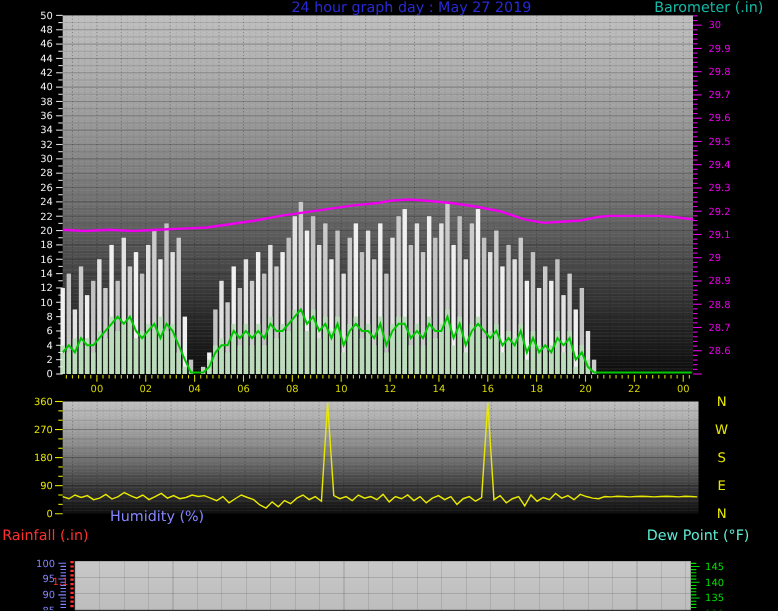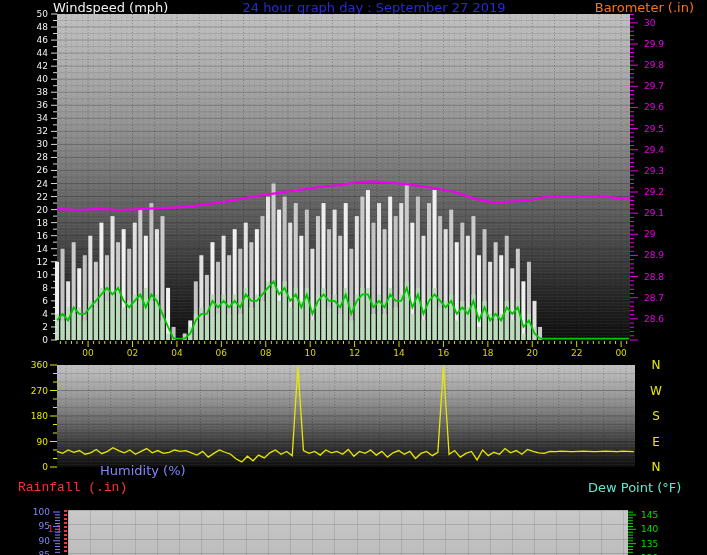--- a/index.html
+++ b/index.html
@@ -17,23 +17,22 @@
        linear-gradient(180deg,#c8c8c8 0%,#b9b9b9 20%,#9d9d9d 55%,#6f6f6f 100%);}
   svg{position:absolute;left:0;top:0;overflow:visible;}
   #axes-svg{left:0;top:0;pointer-events:none;}
   .dith{position:absolute;inset:0;background:repeating-linear-gradient(180deg,rgba(255,255,255,0.05) 0 1px,transparent 1px 3px);}
 </style>
 </head>
 <body>
 
 <div class="screen">
 
-  <span class="lbl" style="left:53px;top:0;color:#f2f2f2;">Windspeed (mph)</span>
-  <span class="lbl" style="left:374px;top:0;transform:translateX(-50%);color:#2a2ad8;">24 hour graph day : September 27 2019</span>
-  <span class="lbl" style="right:13px;top:0;color:#f97316;">Barometer (.in)</span>
+  <span class="lbl" style="left:374px;top:0;transform:translateX(-50%);color:#2a2ad8;">24 hour graph day : May 27 2019</span>
+  <span class="lbl" style="right:13px;top:0;color:#14b8a6;">Barometer (.in)</span>
 
   <div id="main-plot" class="plotbg grad">
     <div class="dith"></div>
     <svg id="main-svg" width="573" height="326">
         <line x1="0" x2="573" y1="319.48" y2="319.48" stroke="#000" stroke-opacity="0.1"></line>
         <line x1="0" x2="573" y1="312.96" y2="312.96" stroke="#000" stroke-opacity="0.22"></line>
         <line x1="0" x2="573" y1="306.44" y2="306.44" stroke="#000" stroke-opacity="0.1"></line>
         <line x1="0" x2="573" y1="299.92" y2="299.92" stroke="#000" stroke-opacity="0.22"></line>
         <line x1="0" x2="573" y1="293.4" y2="293.4" stroke="#000" stroke-opacity="0.1"></line>
         <line x1="0" x2="573" y1="286.88" y2="286.88" stroke="#000" stroke-opacity="0.22"></line>
@@ -473,21 +472,21 @@
         <line x1="552.2364341085271" x2="552.2364341085271" y1="0" y2="102" stroke="#000" stroke-opacity="0.1" stroke-dasharray="1,2"></line>
         <line x1="557.8372093023256" x2="557.8372093023256" y1="0" y2="102" stroke="#000" stroke-opacity="0.1" stroke-dasharray="1,2"></line>
         <line x1="563.437984496124" x2="563.437984496124" y1="0" y2="102" stroke="#000" stroke-opacity="0.1" stroke-dasharray="1,2"></line>
         <line x1="569.0387596899225" x2="569.0387596899225" y1="0" y2="102" stroke="#000" stroke-opacity="0.28" stroke-dasharray="1,2"></line>
         <line x1="574.6395348837209" x2="574.6395348837209" y1="0" y2="102" stroke="#000" stroke-opacity="0.1" stroke-dasharray="1,2"></line>
         <polyline points="0,86.41666666666667 5.60077519379845,88.39999999999999 11.2015503875969,85 16.80232558139535,87.26666666666667 22.4031007751938,85.56666666666666 28.003875968992247,89.25 33.6046511627907,87.83333333333333 39.20542635658915,84.43333333333334 44.8062015503876,88.68333333333334 50.406976744186046,86.41666666666667 56.007751937984494,82.73333333333333 61.60852713178295,85.56666666666666 67.2093023255814,87.83333333333333 72.81007751937985,85 78.4108527131783,89.25 84.01162790697674,86.41666666666667 89.6124031007752,83.58333333333333 95.21317829457365,87.83333333333333 100.81395348837209,85.56666666666666 106.41472868217055,88.39999999999999 112.01550387596899,87.26666666666667 117.61627906976744,85 123.2170542635659,86.41666666666667 128.81782945736435,85.56666666666666 134.4186046511628,87.83333333333333 140.01937984496124,90.1 145.6201550387597,86.41666666666667 151.22093023255815,92.08333333333333 156.8217054263566,88.39999999999999 162.42248062015506,85 168.02325581395348,87.26666666666667 173.62403100775194,89.25 179.2248062015504,94.06666666666666 184.82558139534885,96.89999999999999 190.4263565891473,91.23333333333333 196.02713178294573,95.76666666666667 201.62790697674419,90.1 207.22868217054264,92.93333333333334 212.8294573643411,87.83333333333333 218.43023255813955,85 224.03100775193798,89.25 229.63178294573643,86.41666666666667 235.2325581395349,90.66666666666666 240.83333333333334,1.4166666666666665 246.4341085271318,85.56666666666666 252.03488372093025,88.39999999999999 257.6356589147287,86.41666666666667 263.23643410852713,90.1 268.8372093023256,85 274.43798449612405,87.83333333333333 280.0387596899225,86.41666666666667 285.63953488372096,89.25 291.2403100775194,84.43333333333334 296.84108527131787,91.23333333333333 302.4418604651163,86.41666666666667 308.0426356589147,88.39999999999999 313.6434108527132,85 319.24418604651163,90.1 324.8449612403101,86.41666666666667 330.44573643410854,92.08333333333333 336.04651162790697,87.83333333333333 341.64728682170545,85.56666666666666 347.2480620155039,89.25 352.84883720930236,86.41666666666667 358.4496124031008,93.5 364.0503875968992,88.39999999999999 369.6511627906977,86.41666666666667 375.2519379844961,90.66666666666666 380.8527131782946,87.26666666666667 386.45348837209303,1.4166666666666665 392.05426356589146,89.25 397.65503875968994,85.56666666666666 403.25581395348837,92.08333333333333 408.85658914728685,88.39999999999999 414.4573643410853,86.41666666666667 420.0581395348837,94.91666666666666 425.6589147286822,85 431.2596899224806,90.66666666666666 436.8604651162791,87.26666666666667 442.4612403100775,89.25 448.06201550387595,83.58333333333333 453.66279069767444,87.83333333333333 459.26356589147287,85.56666666666666 464.86434108527135,89.25 470.4651162790698,84.43333333333334 476.06589147286826,86.41666666666667 481.6666666666667,87.83333333333333 487.2674418604651,88.39999999999999 492.8682170542636,86.41666666666667 498.468992248062,86.7 504.0697674418605,86.13333333333333 509.67054263565893,86.41666666666667 515.2713178294574,86.7 520.8720930232558,86.41666666666667 526.4728682170543,86.13333333333333 532.0736434108527,86.41666666666667 537.6744186046512,86.7 543.2751937984497,86.41666666666667 548.8759689922481,86.13333333333333 554.4767441860465,86.41666666666667 560.077519379845,86.7 565.6782945736435,86.13333333333333 571.2790697674419,86.41666666666667 576.8798449612403,86.7" fill="none" stroke="#e8e800" stroke-width="1.3"></polyline>
       </svg>
   </div>
   <div id="bottom-plot" class="plotbg"></div>
 
-  <span class="lbl" style="left:18px;top:480px;color:#ff3030;font-family:Liberation Mono, monospace;">Rainfall (.in)</span>
+  <span class="lbl" style="left:2px;top:480px;color:#ff3030;">Rainfall (.in)</span>
   <span class="lbl" style="left:100px;top:463px;color:#8585ff;">Humidity (%)</span>
   <span class="lbl" style="left:588px;top:480px;color:#5eead4;">Dew Point (°F)</span>
 
   <svg id="axes-svg" width="707" height="555">
       <line x1="51" x2="57" y1="340" y2="340" stroke="#f2f2f2" stroke-opacity="0.9"></line>
       <text x="48" y="343" fill="#f2f2f2" text-anchor="end" font-size="9" font-family="DejaVu Sans, Liberation Sans, sans-serif">0</text>
       <line x1="53" x2="57" y1="333.48" y2="333.48" stroke="#f2f2f2" stroke-opacity="0.9"></line>
       <line x1="51" x2="57" y1="326.96" y2="326.96" stroke="#f2f2f2" stroke-opacity="0.9"></line>
       <text x="48" y="329.96" fill="#f2f2f2" text-anchor="end" font-size="9" font-family="DejaVu Sans, Liberation Sans, sans-serif">2</text>
       <line x1="53" x2="57" y1="320.44" y2="320.44" stroke="#f2f2f2" stroke-opacity="0.9"></line>

